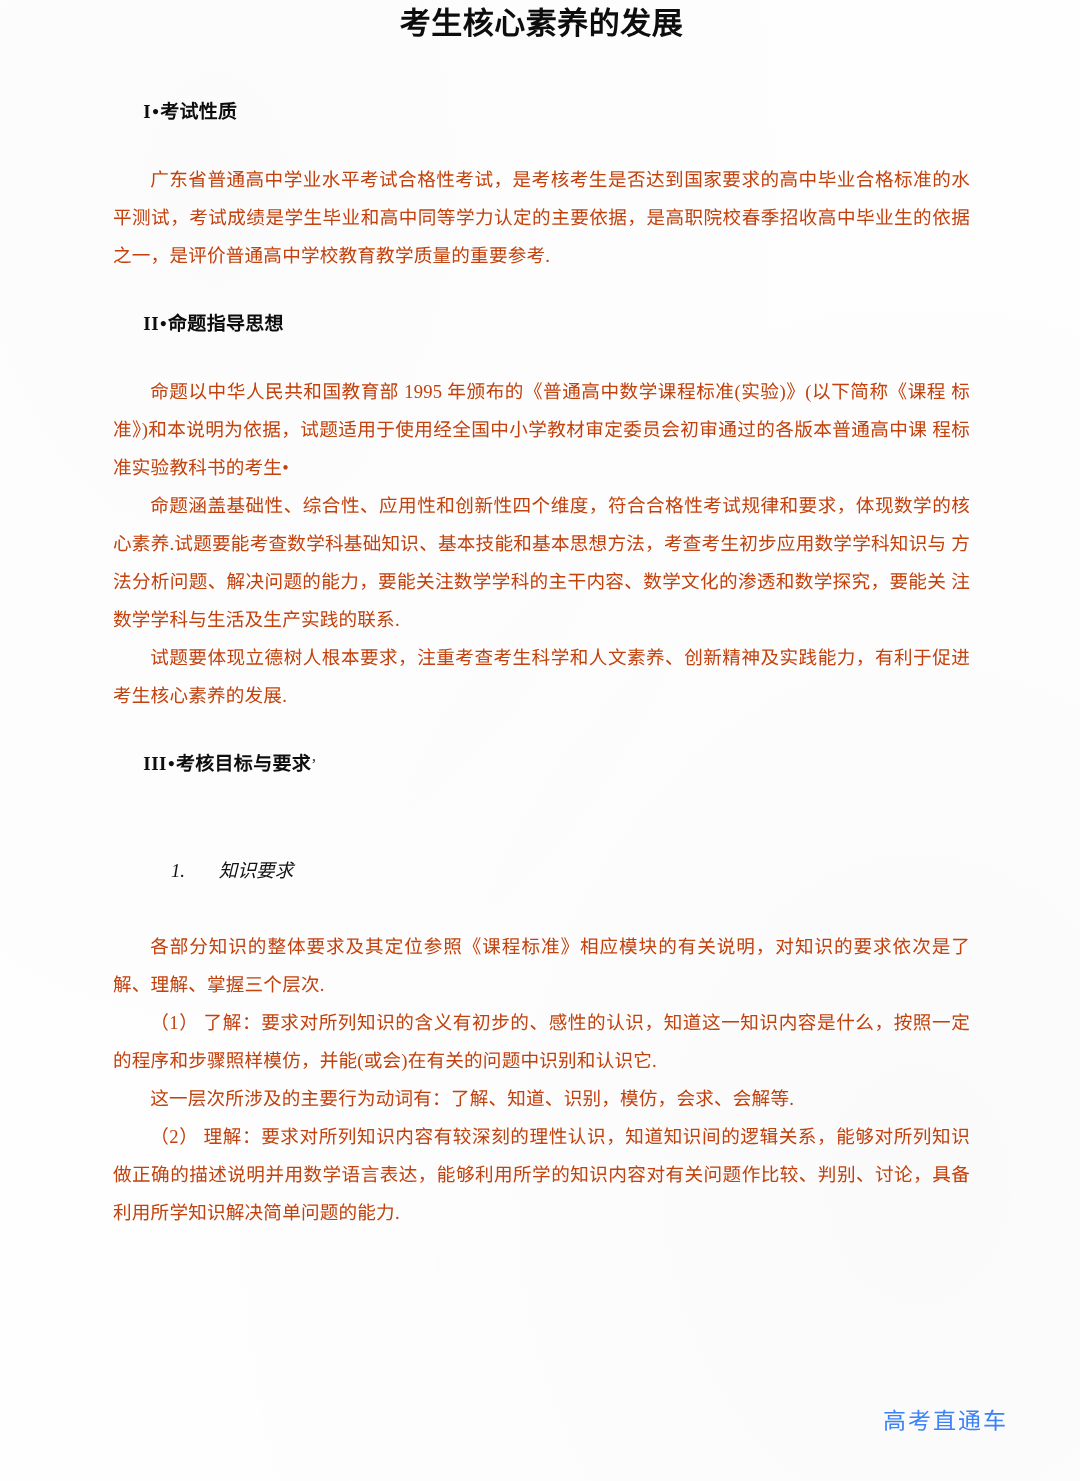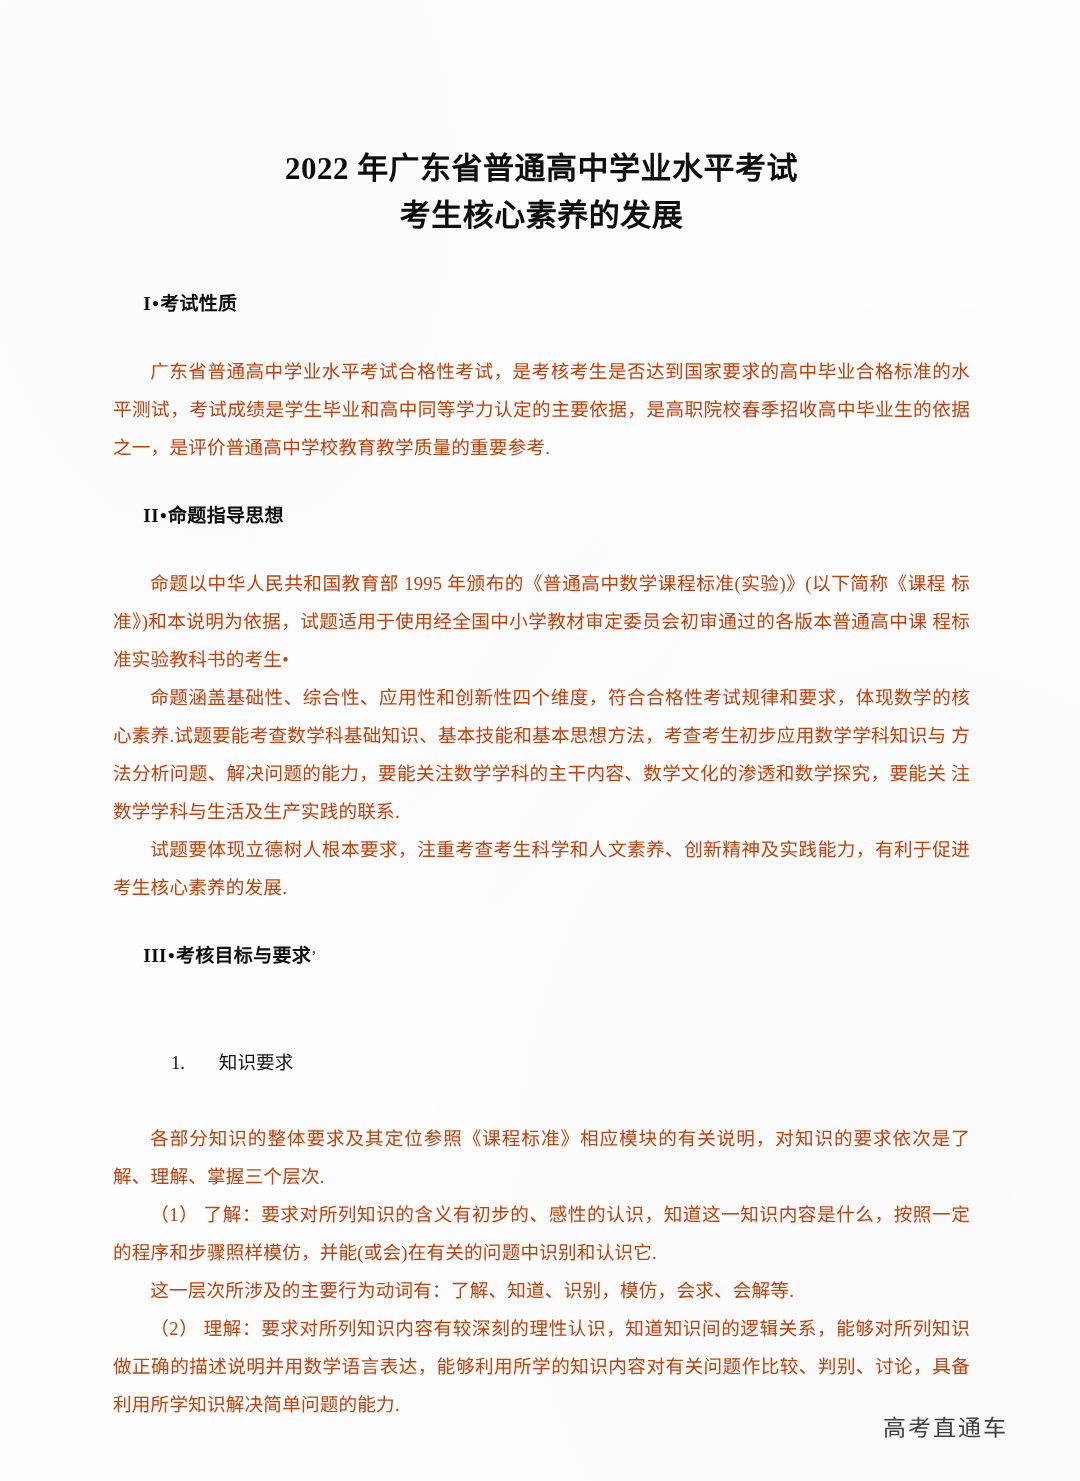--- a/index.html
+++ b/index.html
@@ -91,47 +91,47 @@
     letter-spacing: 0.2px;
   }
   .para.indent { text-indent: 2em; }
 
   .list-item-head {
     font-size: 18.6px;
     line-height: 38px;
     color: #131313;
     margin: 0;
     white-space: pre;
+    font-style: italic;
   }
   .list-item-head .marker { display: inline-block; }
 
   .spacer-sm { height: 10px; }
   .spacer-lg { height: 26px; }
 
   
   .watermark {
     position: absolute;
     right: 72px;
-    bottom: 38px;
+    bottom: 45px;
     font-family: "Liberation Sans", "DejaVu Sans", sans-serif;
     font-size: 23px;
     letter-spacing: 2px;
-    color: #404040;
+    color: #3b82f6;
     user-select: none;
     white-space: nowrap;
   }
 </style>
 </head>
 <body>
 
 <div class="page">
   <div class="content">
 
     <h1 class="doc-title">
-      <span class="title-line-1">2022 年广东省普通高中学业水平考试</span>
       <span class="title-line-2">考生核心素养的发展</span>
     </h1>
 
     <div class="spacer-lg"></div>
 
     <div class="section-heading">
       <span class="numeral">I</span><span class="sep">•</span><span>考试性质</span>
     </div>
 
     <div class="spacer-sm"></div>

